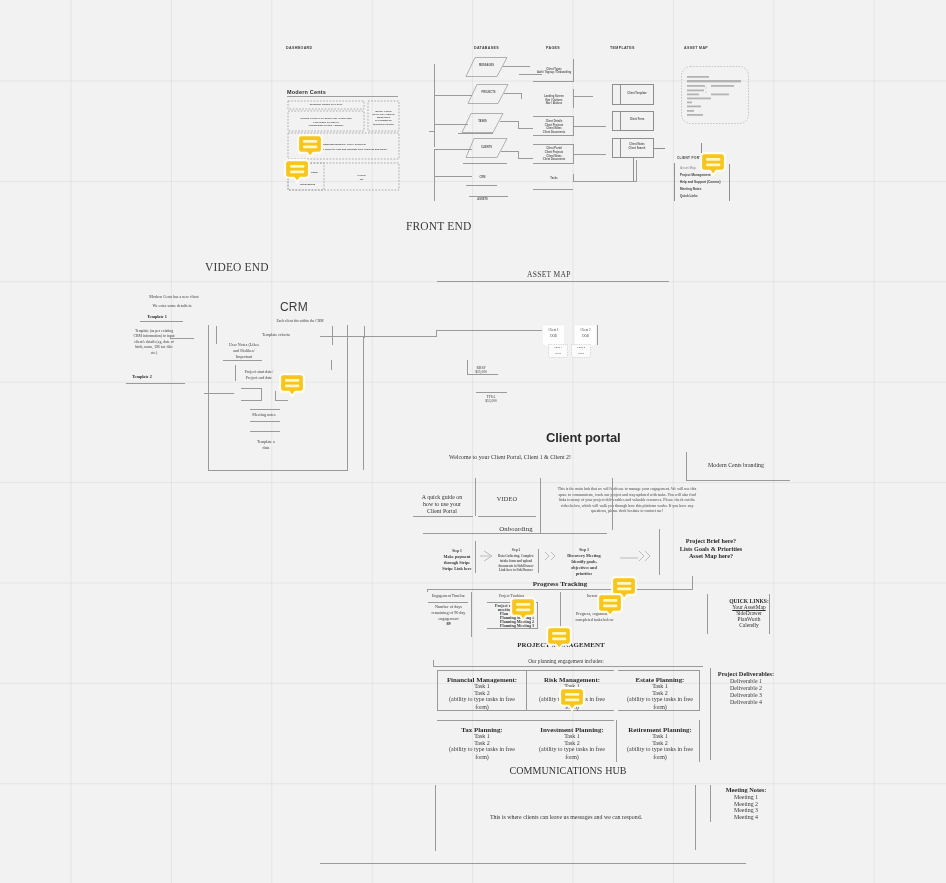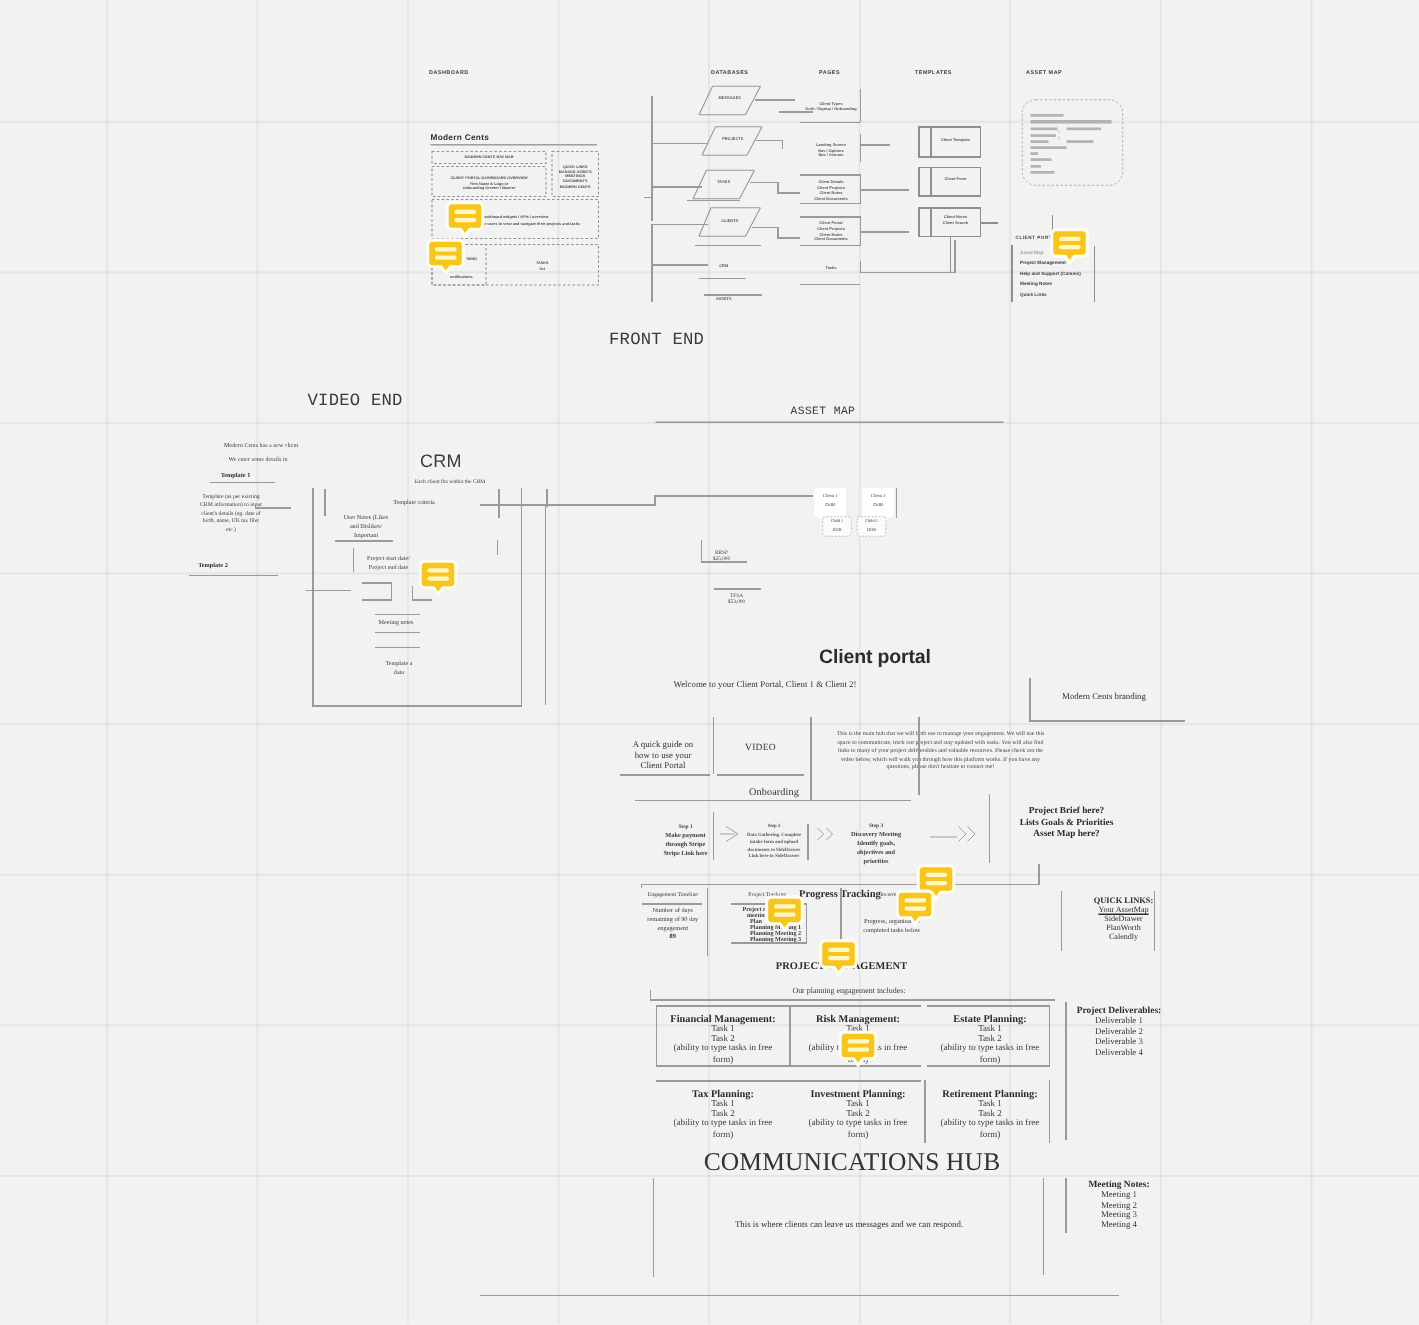--- a/index.html
+++ b/index.html
@@ -9,21 +9,21 @@
        -webkit-font-smoothing:antialiased;}
   #canvas{position:relative;width:946px;height:883px;overflow:hidden;background:#f1f2f1;}
   .grid{position:absolute;left:0;top:0;width:946px;height:883px;
     background-image:
       linear-gradient(to right, rgba(0,0,0,0.055) 1px, transparent 1px),
       linear-gradient(to bottom, rgba(0,0,0,0.055) 1px, transparent 1px);
     background-size:100.4px 100.4px;
     background-position:70.5px 80.5px;}
   .lbl{position:absolute;white-space:pre-line;line-height:1.18;}
   .ctr{text-align:center;}
-  .sans{font-family:Liberation Mono, monospace;}
+  .sans{font-family:Liberation Serif, serif;}
   .ln{position:absolute;background:#9a9a9a;}
   .hln{height:1px;}
   svg.ov{position:absolute;left:0;top:0;width:946px;height:883px;overflow:visible;pointer-events:none;}
 
   
   .bub{position:absolute;width:26px;height:25px;z-index:50;}
   .bub svg{display:block;overflow:visible;}
   .hdr{font-family:"Liberation Sans",sans-serif;font-size:3.6px;font-weight:700;
        letter-spacing:0.35px;color:#3d3d3d;}
   .zone{font-size:11.5px;color:#3a3a3a;font-weight:400;letter-spacing:0.15px;}
@@ -393,21 +393,21 @@
 Link here to SideDrawer</div>
     <div class="lbl ctr" style="left:557px;top:548px;width:54px;font-size:3.6px;font-weight:700;color:#3a3a3a;">Step 3</div>
     <div class="lbl ctr" style="left:557px;top:553px;width:54px;font-size:4.2px;line-height:1.42;font-weight:700;color:#3a3a3a;">Discovery Meeting
 Identify goals,
 objectives and
 priorities</div>
 
     <div class="lbl ctr" style="left:656px;top:537px;width:110px;font-size:6.2px;line-height:1.22;font-weight:700;color:#2a2a2a;">Project Brief here?
 Lists Goals &amp; Priorities
 Asset Map here?</div>
-    <div class="lbl ctr" style="left:505px;top:580px;width:110px;font-size:7px;font-weight:700;color:#2b2b2b;margin-top:12px;">Progress Tracking</div>
+    <div class="lbl ctr" style="left:505px;top:580px;width:110px;font-size:7px;font-weight:700;color:#2b2b2b;">Progress Tracking</div>
 
     <div class="lbl ctr" style="left:424px;top:594px;width:49px;font-size:3.8px;color:#3a3a3a;">Engagement Timeline</div>
     <div class="lbl ctr" style="left:421px;top:604px;width:55px;font-size:4.2px;line-height:1.45;color:#3a3a3a;">Number of days
 remaining of 90 day
 engagement</div>
     <div class="lbl ctr" style="left:421px;top:622px;width:55px;font-size:4.2px;font-weight:700;color:#2a2a2a;">89</div>
 
     <div class="lbl ctr" style="left:487px;top:594px;width:49px;font-size:3.8px;color:#3a3a3a;">Project Tracking</div>
     <div class="lbl" style="left:495px;top:604px;font-size:4.1px;font-weight:700;color:#3a3a3a;">Project name / details</div>
     <div class="lbl" style="left:498px;top:608px;font-size:4.1px;font-weight:700;color:#3a3a3a;">meeting</div>
@@ -428,21 +428,21 @@
 
     <div class="lbl ctr" style="left:476px;top:641px;width:170px;font-size:6.9px;font-weight:700;color:#2b2b2b;letter-spacing:0.1px;">PROJECT MANAGEMENT</div>
     <div class="lbl ctr" style="left:478px;top:658px;width:176px;font-size:5.3px;color:#3a3a3a;">Our planning engagement includes:</div>
 
     <div class="lbl ctr" style="left:705px;top:670px;width:82px;font-size:6.3px;font-weight:700;color:#2a2a2a;">Project Deliverables:</div>
     <div class="lbl ctr" style="left:705px;top:678px;width:82px;font-size:5.9px;color:#3a3a3a;">Deliverable 1</div>
     <div class="lbl ctr" style="left:705px;top:685px;width:82px;font-size:5.9px;color:#3a3a3a;">Deliverable 2</div>
     <div class="lbl ctr" style="left:705px;top:692px;width:82px;font-size:5.9px;color:#3a3a3a;">Deliverable 3</div>
     <div class="lbl ctr" style="left:705px;top:699px;width:82px;font-size:5.9px;color:#3a3a3a;">Deliverable 4</div>
 
-    <div class="lbl ctr" style="left:455px;top:765px;width:226px;font-size:17px;letter-spacing:0.1px;color:#333;">COMMUNICATIONS HUB</div>
+    <div class="lbl ctr" style="left:455px;top:765px;width:226px;font-size:10px;letter-spacing:0.1px;color:#333;">COMMUNICATIONS HUB</div>
     <div class="lbl ctr" style="left:453px;top:814px;width:226px;font-size:5.9px;color:#333;">This is where clients can leave us messages and we can respond.</div>
     <div class="lbl ctr" style="left:705px;top:786px;width:82px;font-size:6.3px;font-weight:700;color:#2a2a2a;">Meeting Notes:</div>
     <div class="lbl ctr" style="left:705px;top:794px;width:82px;font-size:5.9px;color:#3a3a3a;">Meeting 1</div>
     <div class="lbl ctr" style="left:705px;top:801px;width:82px;font-size:5.9px;color:#3a3a3a;">Meeting 2</div>
     <div class="lbl ctr" style="left:705px;top:807px;width:82px;font-size:5.9px;color:#3a3a3a;">Meeting 3</div>
     <div class="lbl ctr" style="left:705px;top:814px;width:82px;font-size:5.9px;color:#3a3a3a;">Meeting 4</div>
   </div>
 
   <svg class="ov">
     <g fill="none" stroke="#9a9a9a" stroke-width="1" shape-rendering="crispEdges">

